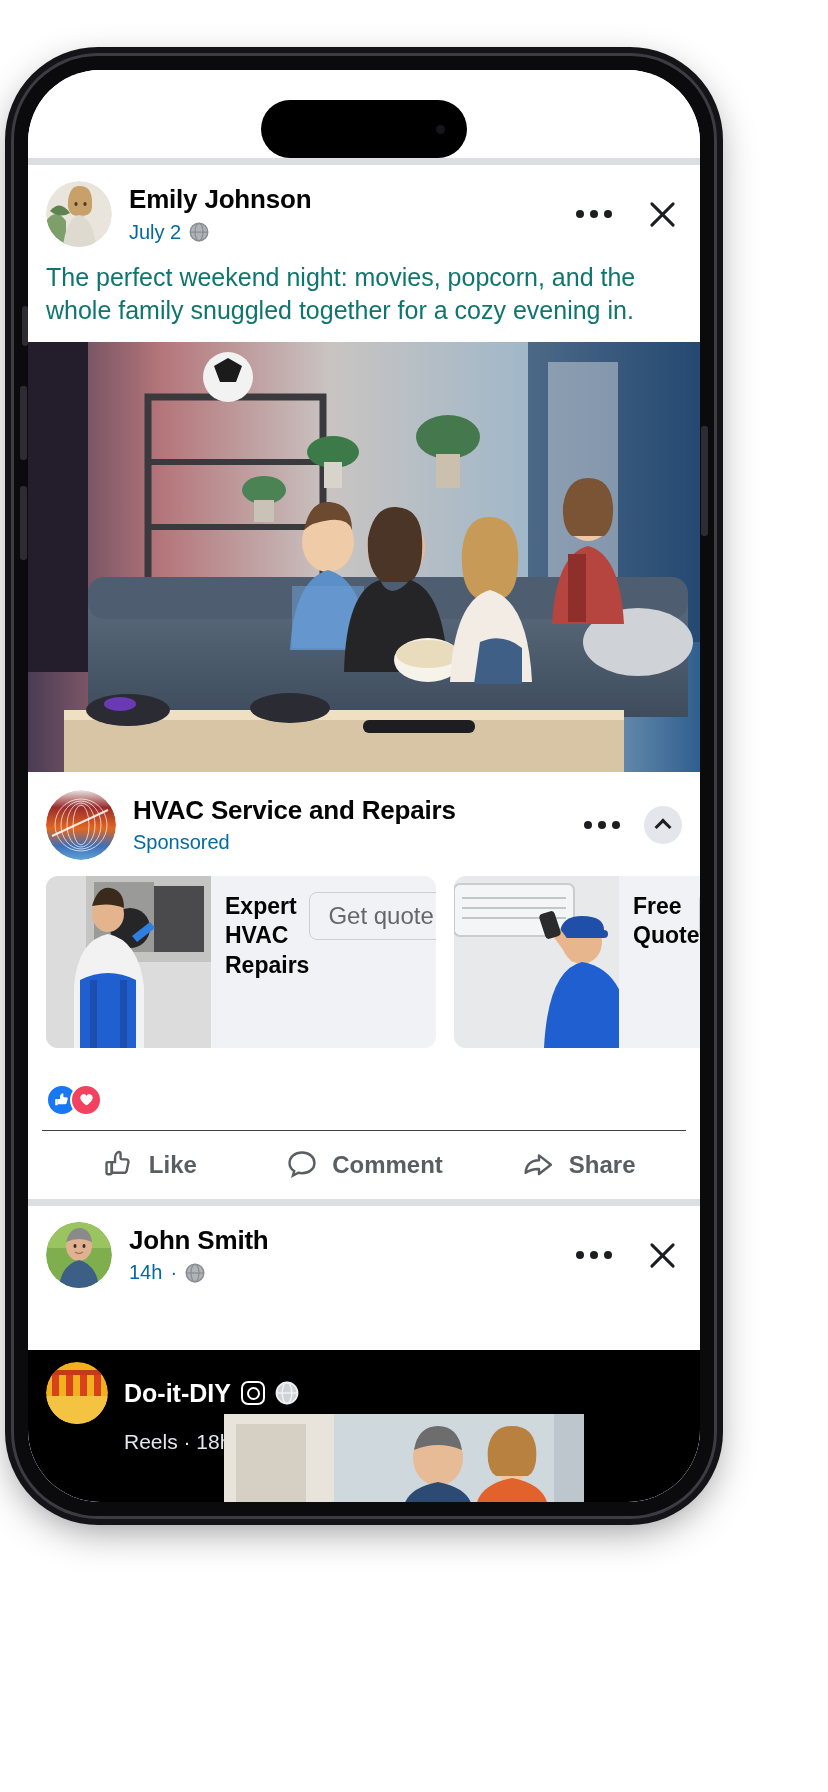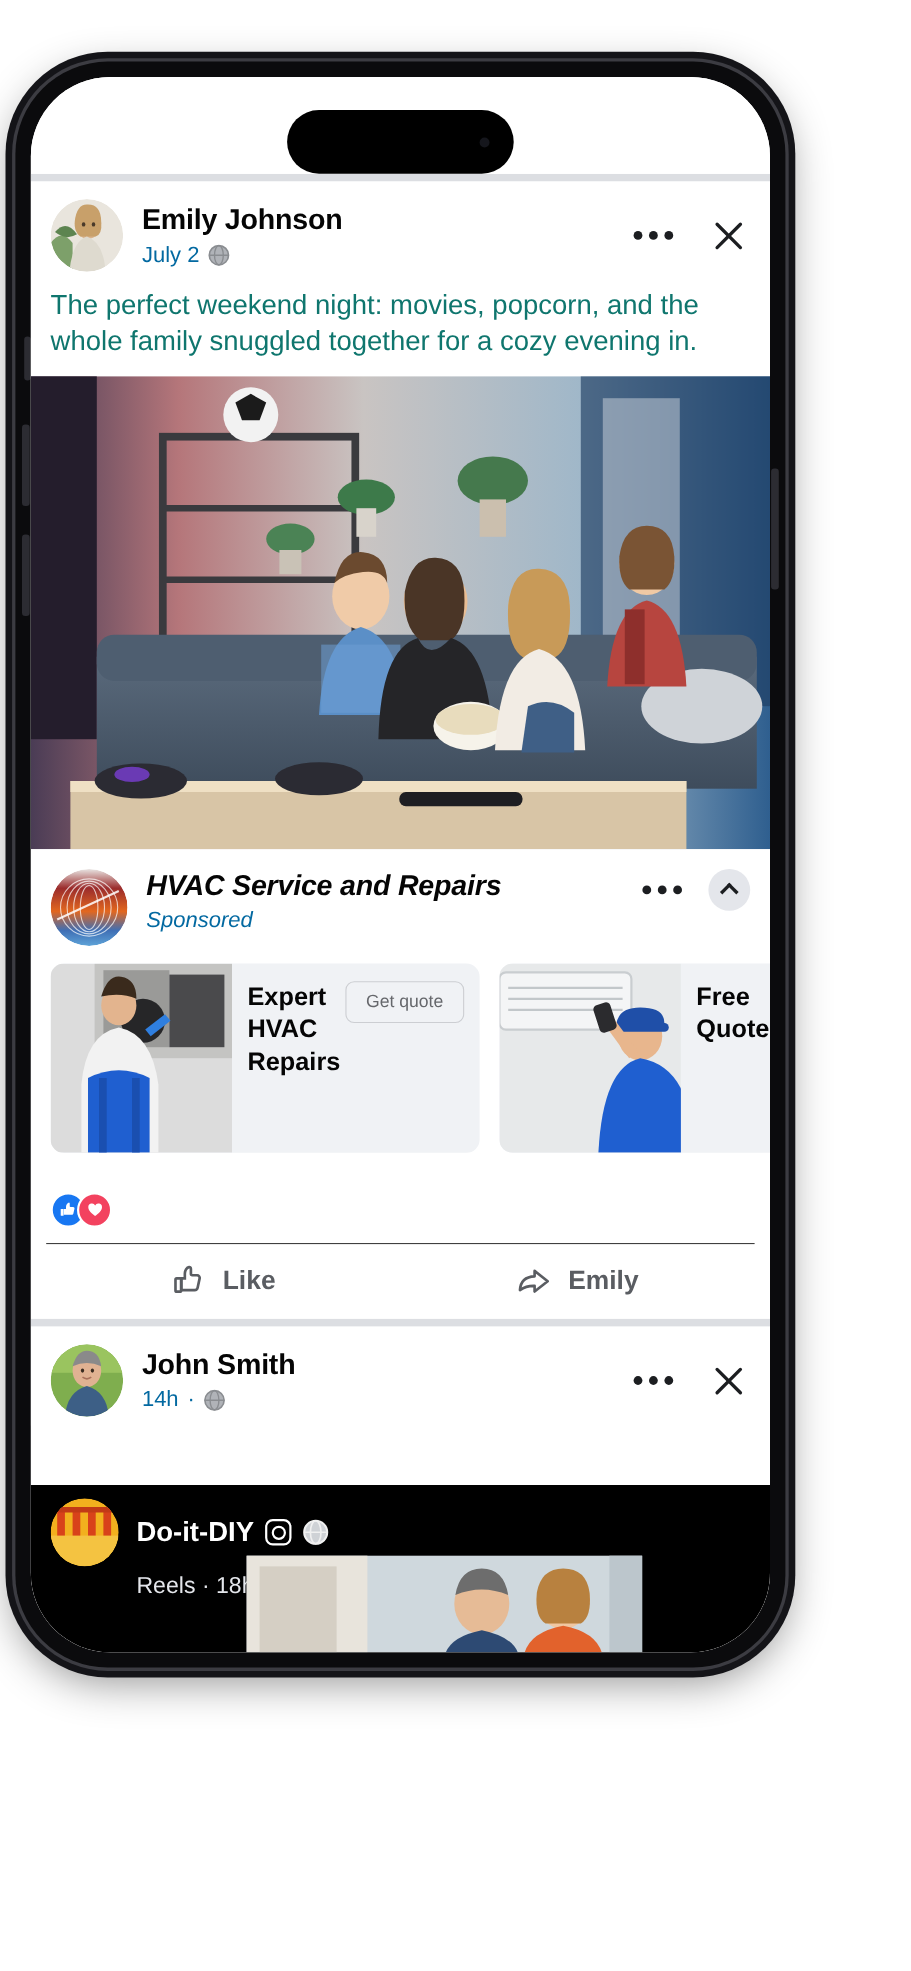--- a/index.html
+++ b/index.html
@@ -49,37 +49,37 @@
   .xbtn{ width:40px; height:40px; position:relative; }
   .xbtn:before,.xbtn:after{ content:""; position:absolute; left:4px; top:19px; width:33px; height:3px;
     background:#1c1e21; border-radius:2px; }
   .xbtn:before{ transform:rotate(45deg); } .xbtn:after{ transform:rotate(-45deg); }
 
   .post-text{ padding:6px 18px 14px 18px; font-size:25px; line-height:1.33; color:#0f766e; }
 
   .post-photo{ width:100%; height:430px; display:block; }
 
   
-  .sp-header{ display:flex; align-items:flex-start; padding:18px 18px 10px 18px;font-style:italic; }
+  .sp-header{ display:flex; align-items:center; padding:18px 18px 10px 18px; }
   .sp-logo{ width:70px; height:70px; border-radius:50%; overflow:hidden; flex:none; }
   .sp-right{ display:flex; align-items:center; gap:16px; }
   .chev{ width:38px; height:38px; border-radius:50%; background:#e4e6eb;
     display:flex; align-items:center; justify-content:center; }
   .chev span{ display:block; width:12px; height:12px; border-left:3px solid #1c1e21;
     border-top:3px solid #1c1e21; transform:rotate(45deg); margin-top:4px; }
 
   .carousel{ display:flex; gap:18px; padding:6px 18px 26px 18px; overflow:hidden; }
   .card{ flex:none; width:390px; height:172px; background:#f0f2f5; border-radius:12px;
     display:flex; overflow:hidden; }
   .card-img{ width:165px; height:100%; flex:none; }
   .card-body{ flex:1; padding:16px 14px; display:flex; flex-direction:row;
     justify-content:space-between; min-width:0; }
   .card-title{ font-size:23px; font-weight:bold; color:#050505; line-height:1.3; }
   .cta{ align-self:flex-start; border:1px solid #ccced2; border-radius:8px;
-    padding:9px 18px; font-size:16px; color:#65676b; background:#f0f2f5; white-space:nowrap; }
+    padding:9px 18px; font-size:24px; color:#65676b; background:#f0f2f5; white-space:nowrap; }
 
   
   .reactions{ display:flex; align-items:center; padding:10px 18px 8px 18px; }
   .rx{ width:32px; height:32px; border-radius:50%; display:flex; align-items:center;
        justify-content:center; border:2px solid #fff; }
   .rx.like{ background:#1877f2; } .rx.love{ background:#f3425f; margin-left:-8px; }
 
   .actions{ display:flex; border-top:1px solid #404040; margin:6px 14px 0 14px; }
   .action{ flex:1; display:flex; align-items:center; justify-content:center; gap:13px; padding:17px 0; }
   .action span{ font-size:24px; color:#5a5d62; font-weight:bold; }
@@ -334,24 +334,30 @@
 
         <div class="actions">
           <div class="action">
             <svg width="34" height="34" viewBox="0 0 24 24" fill="none" stroke="#5a5d62" stroke-width="1.7">
               <path d="M7 10h2.2V7c0-2.2 1.3-4 2.7-4.2.7-.1 1.2.4 1.2 1.1v3.2c0 .5.4.9.9.9h3.1c1 0 1.8 1 1.6 2l-1.3 6c-.2.9-1 1.5-1.9 1.5H7z"></path>
               <rect x="3.2" y="10" width="3.6" height="8.5" rx="0.8"></rect>
             </svg>
             <span>Like</span>
           </div>
           <div class="action">
+            <svg width="34" height="34" viewBox="0 0 24 24" fill="none" stroke="#5a5d62" stroke-width="1.7">
+              <path d="M12 3.2c5 0 8.8 3.2 8.8 7.3s-3.8 7.3-8.8 7.3c-.9 0-1.8-.1-2.6-.3l-3.8 2 .9-3.2c-2-1.3-3.3-3.4-3.3-5.8 0-4.1 3.8-7.3 8.8-7.3z"></path>
+            </svg>
+            <span>Comment</span>
+          </div>
+          <div class="action">
             <svg width="34" height="34" viewBox="0 0 24 24" fill="none" stroke="#5a5d62" stroke-width="1.7" stroke-linejoin="round">
               <path d="M2.6 17.5c.4-6 4.2-8.6 9.4-8.8V5.2l8.4 6.6-8.4 6.6v-3.6c-4.3-.2-6.8.9-9.4 2.7z"></path>
             </svg>
-            <span>Emily</span>
+            <span>Share</span>
           </div>
         </div>
       </div>
 
       <div class="feed-divider"></div>
 
       <div class="post">
         <div class="post-header">
           <div class="avatar">
             <svg viewBox="0 0 66 66">

